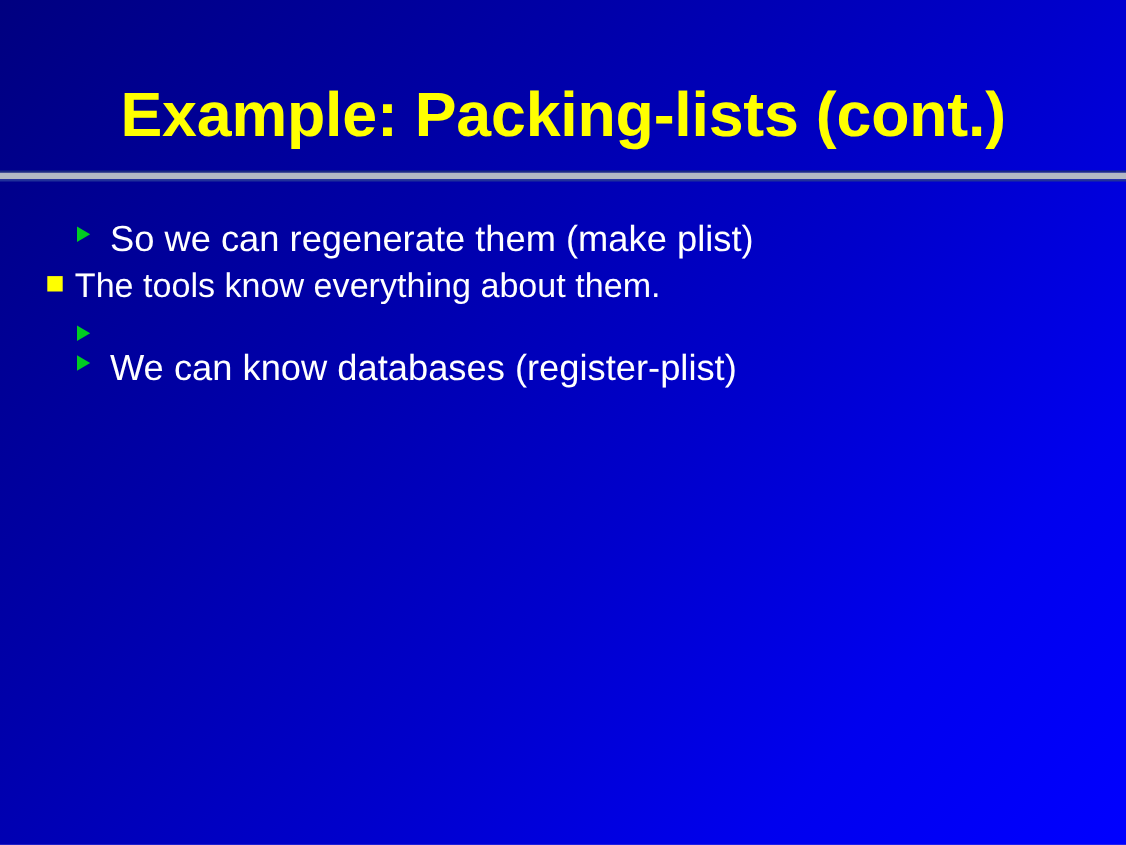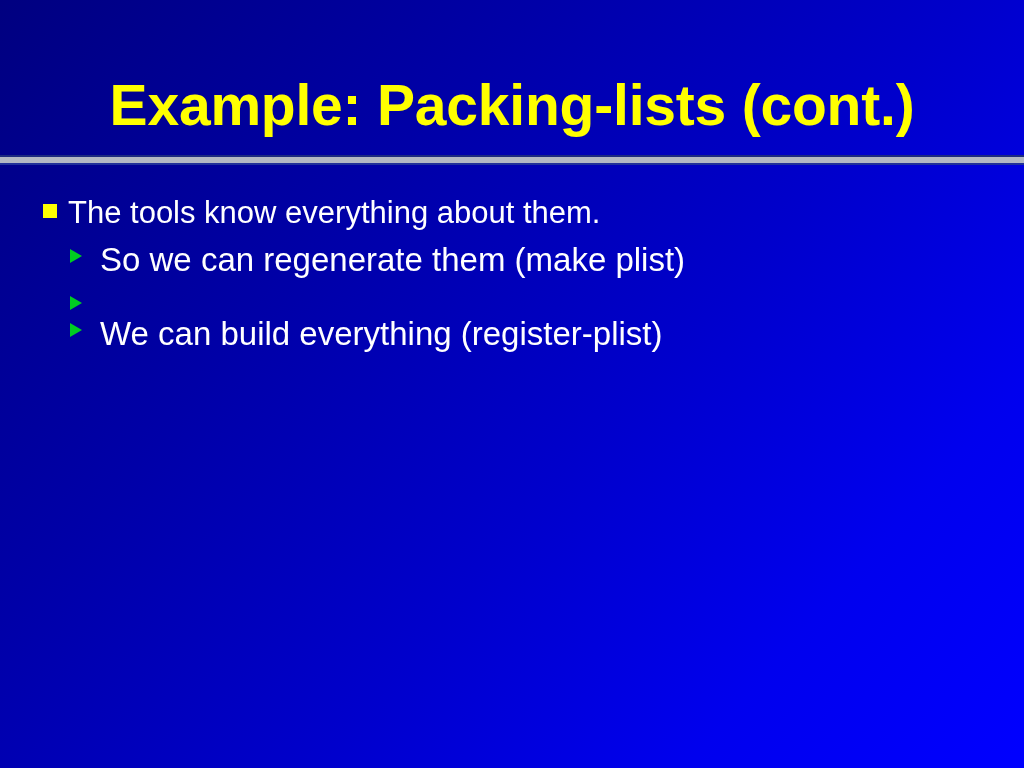--- a/index.html
+++ b/index.html
@@ -133,41 +133,41 @@
   </div>
 
   <div id="title-rule">
     <div class="rule-top"></div>
     <div class="rule-main"></div>
     <div class="rule-bottom"></div>
   </div>
 
   <div id="body-list">
 
+    <div class="bullet-row level2">
+      <span class="marker">
+        <span class="tri"></span>
+      </span>
+      <span class="btext">So we can regenerate them (make plist)</span>
+    </div>
+
     <div class="bullet-row level1">
       <span class="marker">
         <span class="sq"></span>
       </span>
       <span class="btext">The tools know everything about them.</span>
-    </div>
-
-    <div class="bullet-row level2">
-      <span class="marker">
-        <span class="tri"></span>
-      </span>
-      <span class="btext">So we can regenerate them (make plist)</span>
     </div>
 
     <div class="bullet-row level2">
       <span class="marker">
         <span class="tri"></span>
       </span>
     </div>
 
     <div class="bullet-row level2">
       <span class="marker">
         <span class="tri"></span>
       </span>
-      <span class="btext">We can build everything (register-plist)</span>
+      <span class="btext">We can know databases (register-plist)</span>
     </div>
 
   </div>
 </div>
 
 </body></html>

